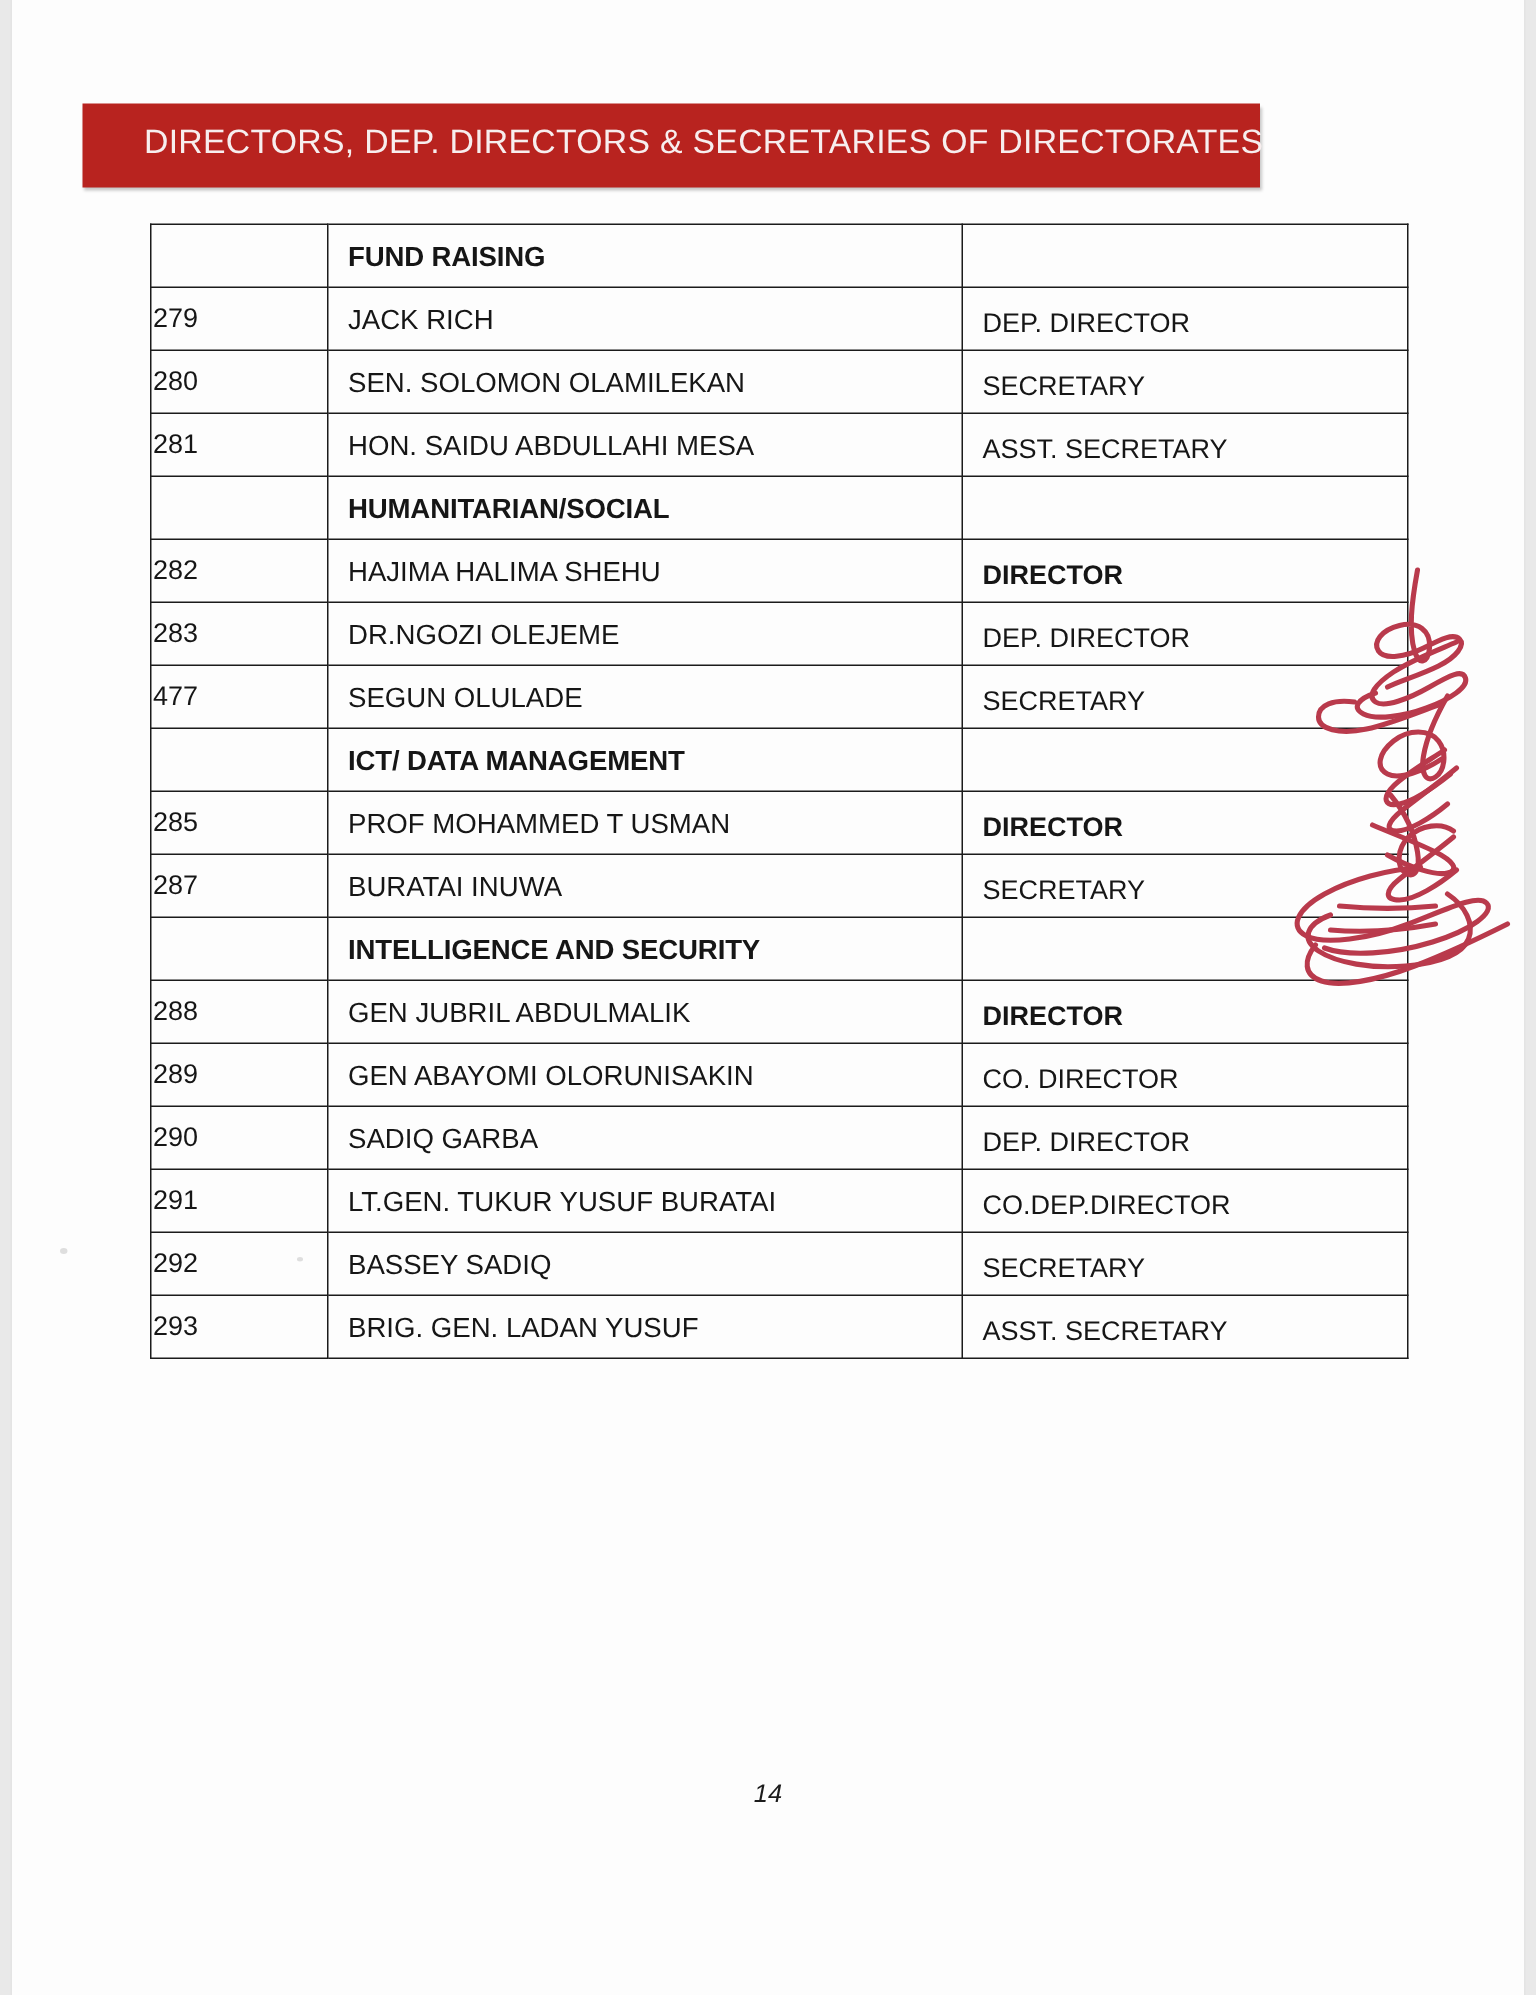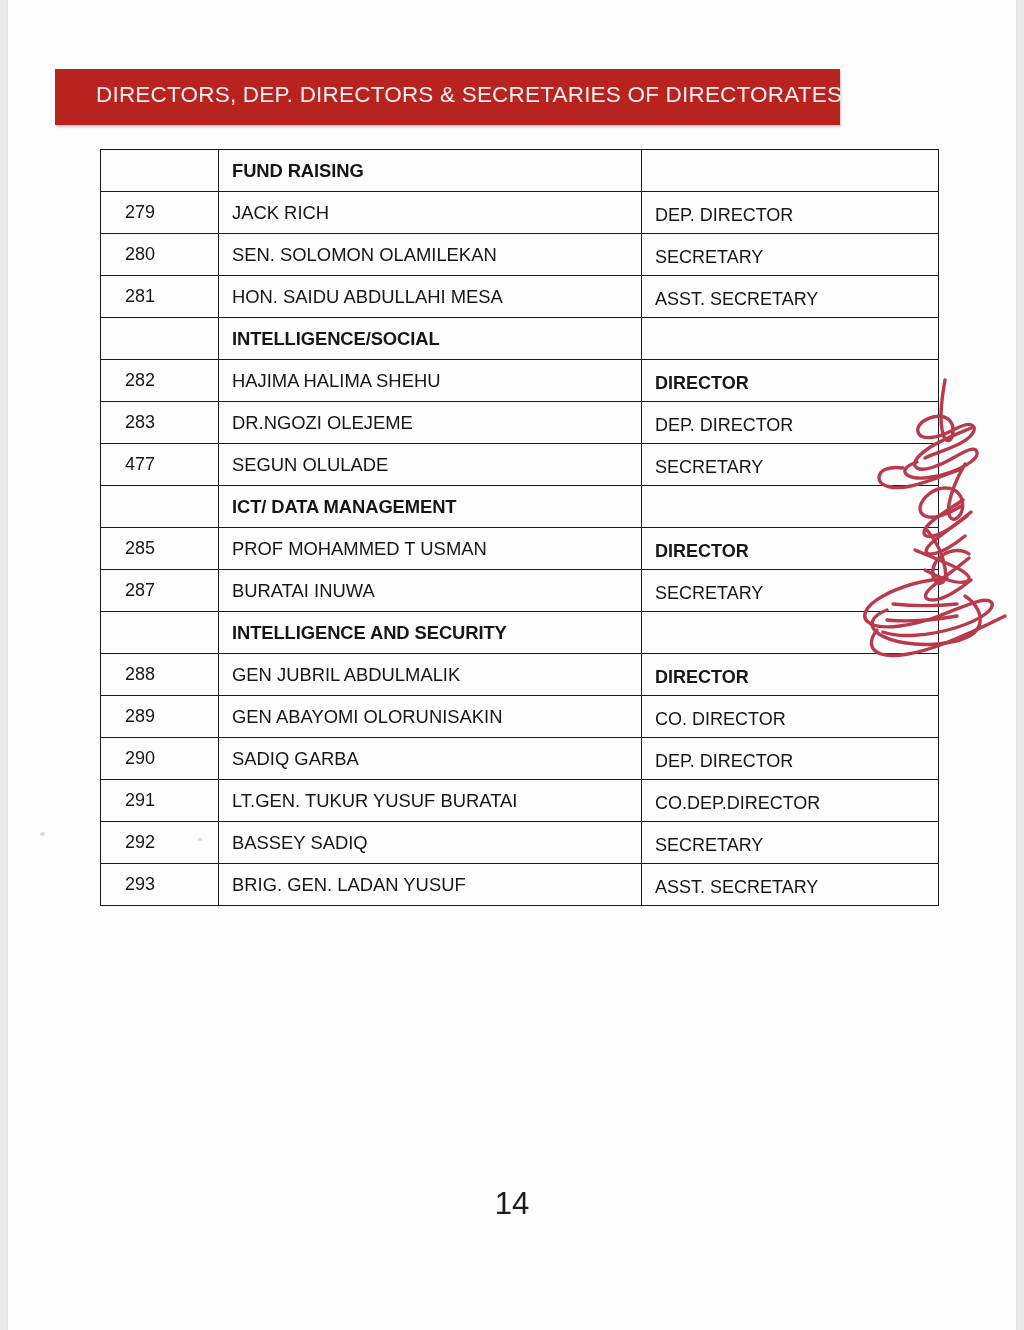--- a/index.html
+++ b/index.html
@@ -62,21 +62,21 @@
     border: 1.7px solid #1b1b1b;
     height: 41px;
     padding: 0 0 0 10px;
     font-size: 18.4px;
     color: #161616;
     vertical-align: middle;
     overflow: hidden;
     white-space: nowrap;
   }
   td.num {
-    padding-left: 24px;
+    padding-left: 1px;
     font-size: 18px;
   }
   td.name { padding-left: 13px; margin-left: 33px; }
   td.role {
     padding-left: 13px;
     font-size: 18px;
     position: relative;
     top: 3px;
   }
   tr.section td.name { font-weight: bold; letter-spacing: -0.1px; }
@@ -90,22 +90,23 @@
     height: 290px;
     pointer-events: none;
   }
   
   #page-number {
     position: absolute;
     left: 0;
     top: 1186px;
     width: 1008px;
     text-align: center;
-    font-size: 31px;
+    font-size: 17px;
     color: #1c1c1c;
+    font-style: italic;
   }
   
   .speck {
     position: absolute;
     background: #dedede;
     border-radius: 50%;
   }
 </style>
 </head>
 <body>
@@ -139,21 +140,21 @@
             <td class="name">SEN. SOLOMON OLAMILEKAN</td>
             <td class="role">SECRETARY</td>
           </tr>
           <tr class="entry">
             <td class="num">281</td>
             <td class="name">HON. SAIDU ABDULLAHI MESA</td>
             <td class="role">ASST. SECRETARY</td>
           </tr>
           <tr class="section">
             <td class="num"></td>
-            <td class="name">INTELLIGENCE/SOCIAL</td>
+            <td class="name">HUMANITARIAN/SOCIAL</td>
             <td class="role"></td>
           </tr>
           <tr class="entry">
             <td class="num">282</td>
             <td class="name">HAJIMA HALIMA SHEHU</td>
             <td class="role bold">DIRECTOR</td>
           </tr>
           <tr class="entry">
             <td class="num">283</td>
             <td class="name">DR.NGOZI OLEJEME</td>

